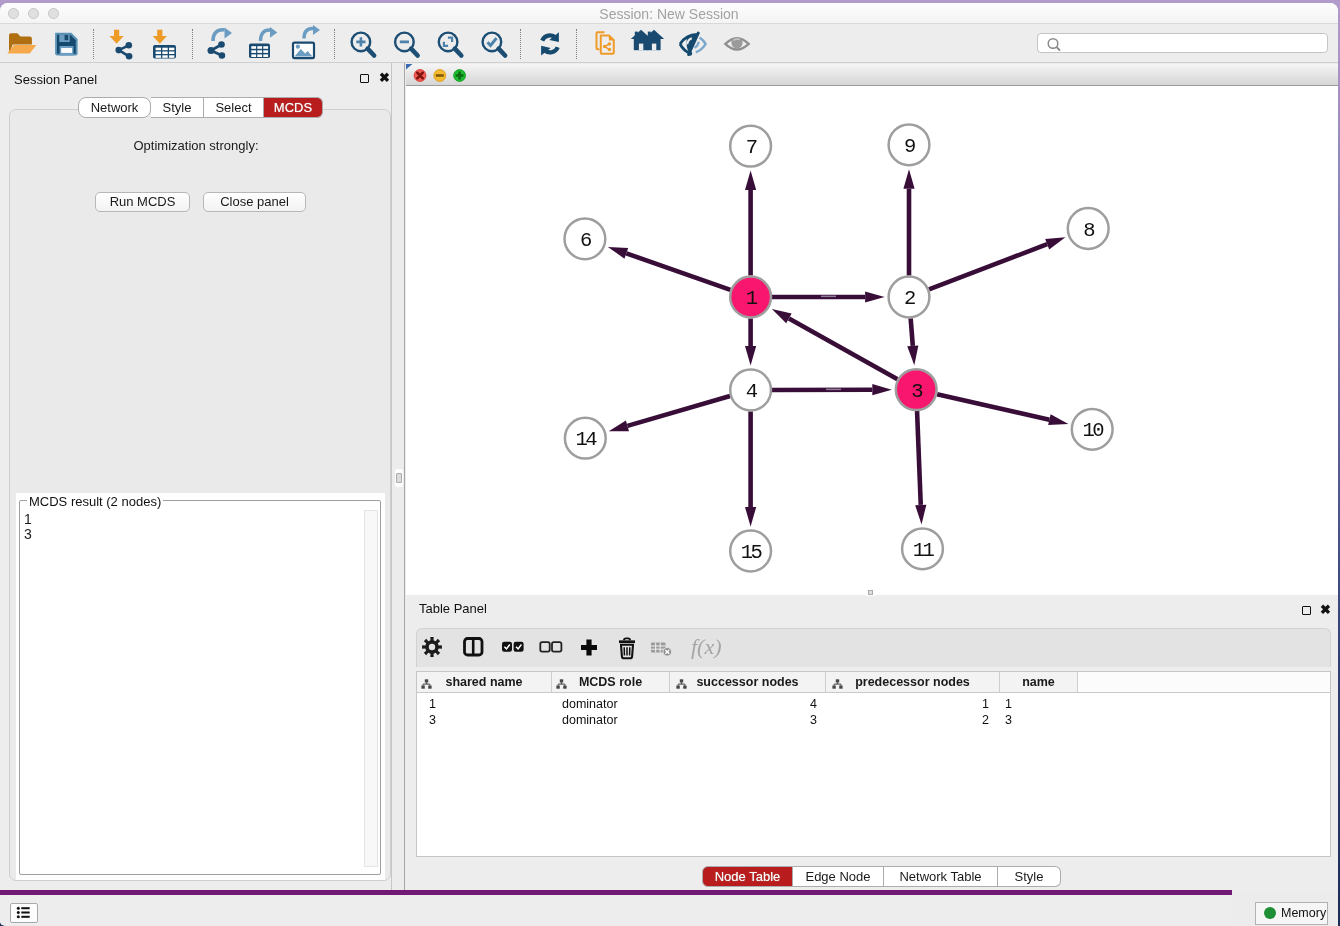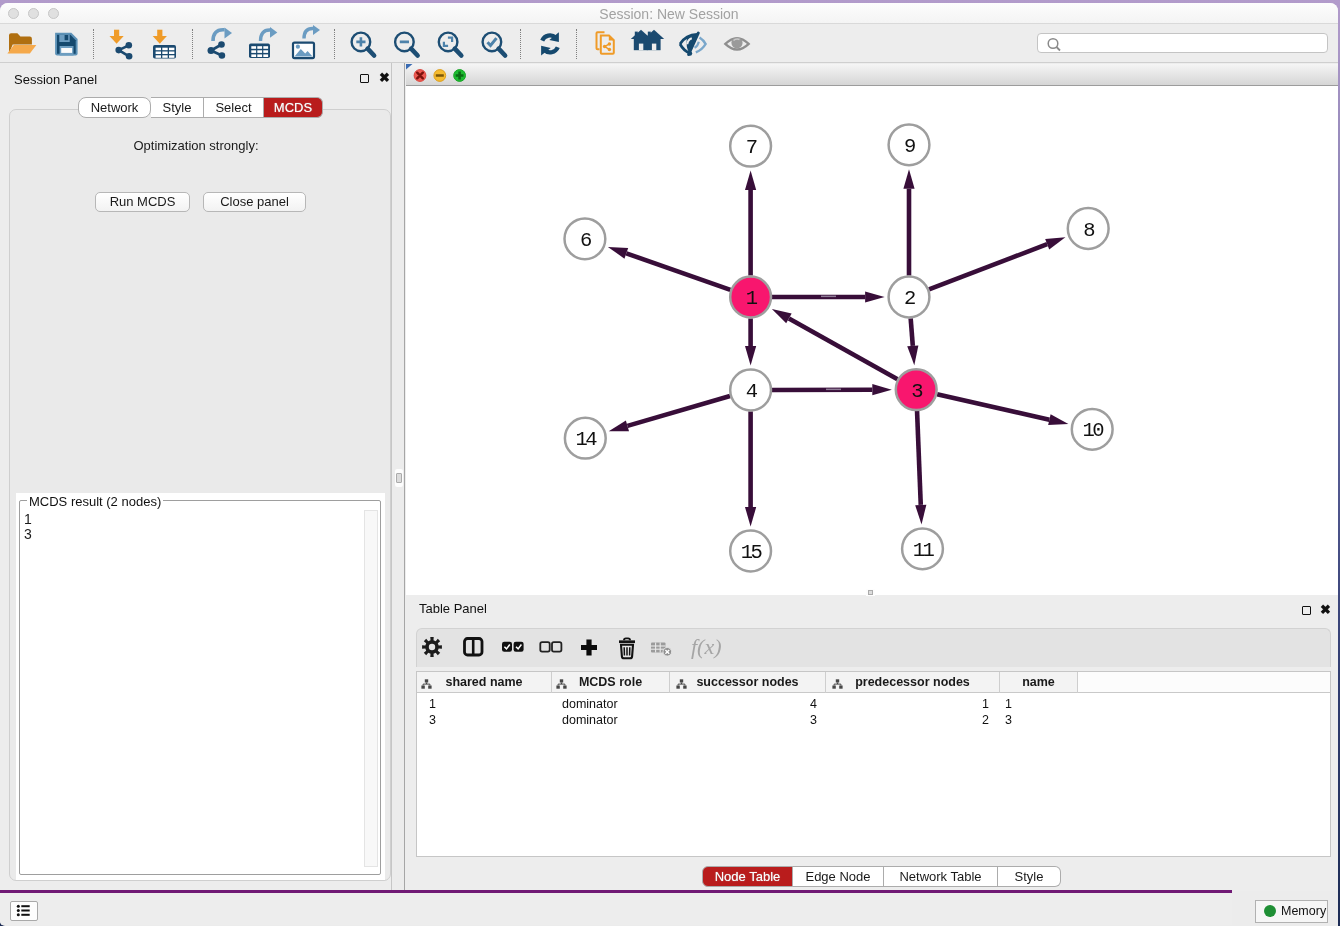--- a/index.html
+++ b/index.html
@@ -72,21 +72,21 @@
     background:#e3e3e3; border:1px solid #d2d2d2; border-bottom:none; border-radius:6px 6px 0 0; }
   #thead { position:absolute; left:10px; top:75px; width:915px; height:22px;
     background:#f3f3f3; border-top:1px solid #c6c6c6; border-bottom:1px solid #c9c9c9; border-left:1px solid #c6c6c6; border-right:1px solid #c6c6c6; }
   #tbody { position:absolute; left:10px; top:97px; width:915px; height:164px;
     background:#fff; border:1px solid #c6c6c6; border-top:none; }
   .hcell { position:absolute; top:0; height:21px; border-right:1px solid #cecece;
     font-size:12.5px; color:#1a1a1a; text-align:center; line-height:21px;font-weight:bold; }
   .trow { position:absolute; font-size:12.5px; color:#111; height:16px; line-height:16px; }
   
   #statusbar { position:absolute; left:0; top:887px; width:1232px; height:35px;
-    background:#ededed; border-top:3px solid #701a75; }
+    background:#ededed; border-top:5px solid #701a75; }
 </style>
 </head>
 <body>
 <div id="win">
 
   <div id="titlebar">
     <div class="tl" style="left:8px;"></div>
     <div class="tl" style="left:28px;"></div>
     <div class="tl" style="left:48px;"></div>
     <div id="wintitle">Session: New Session</div>

